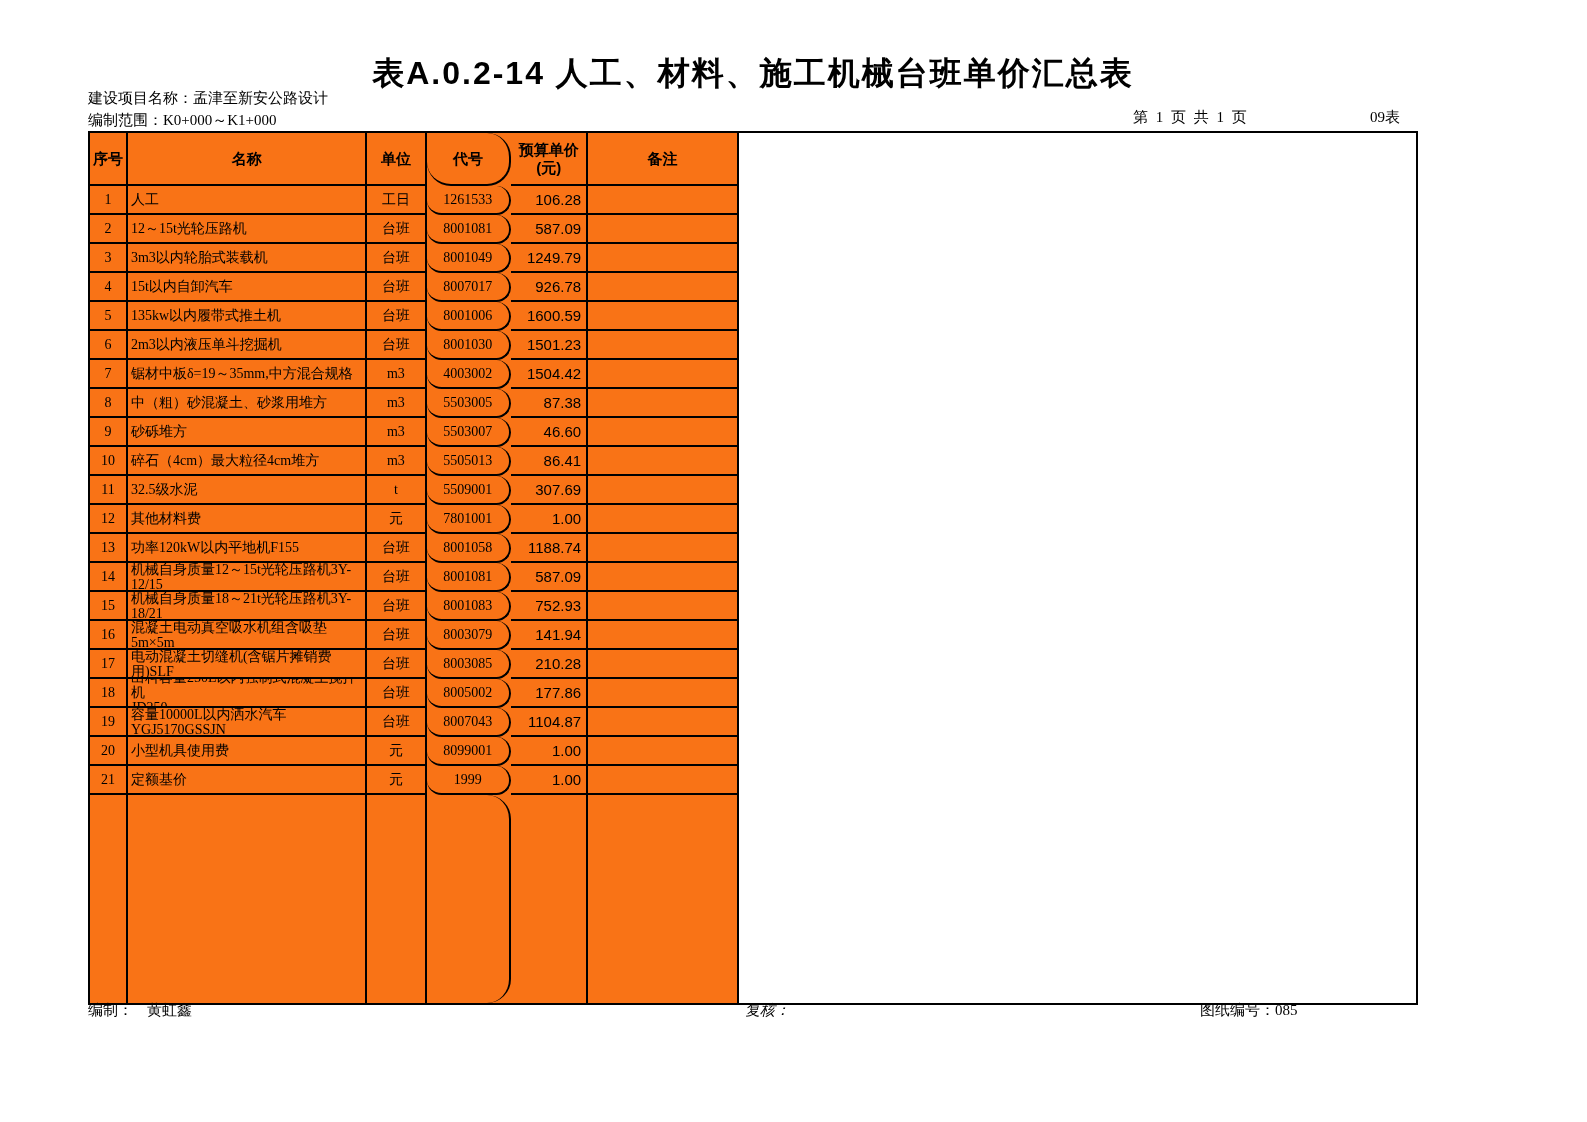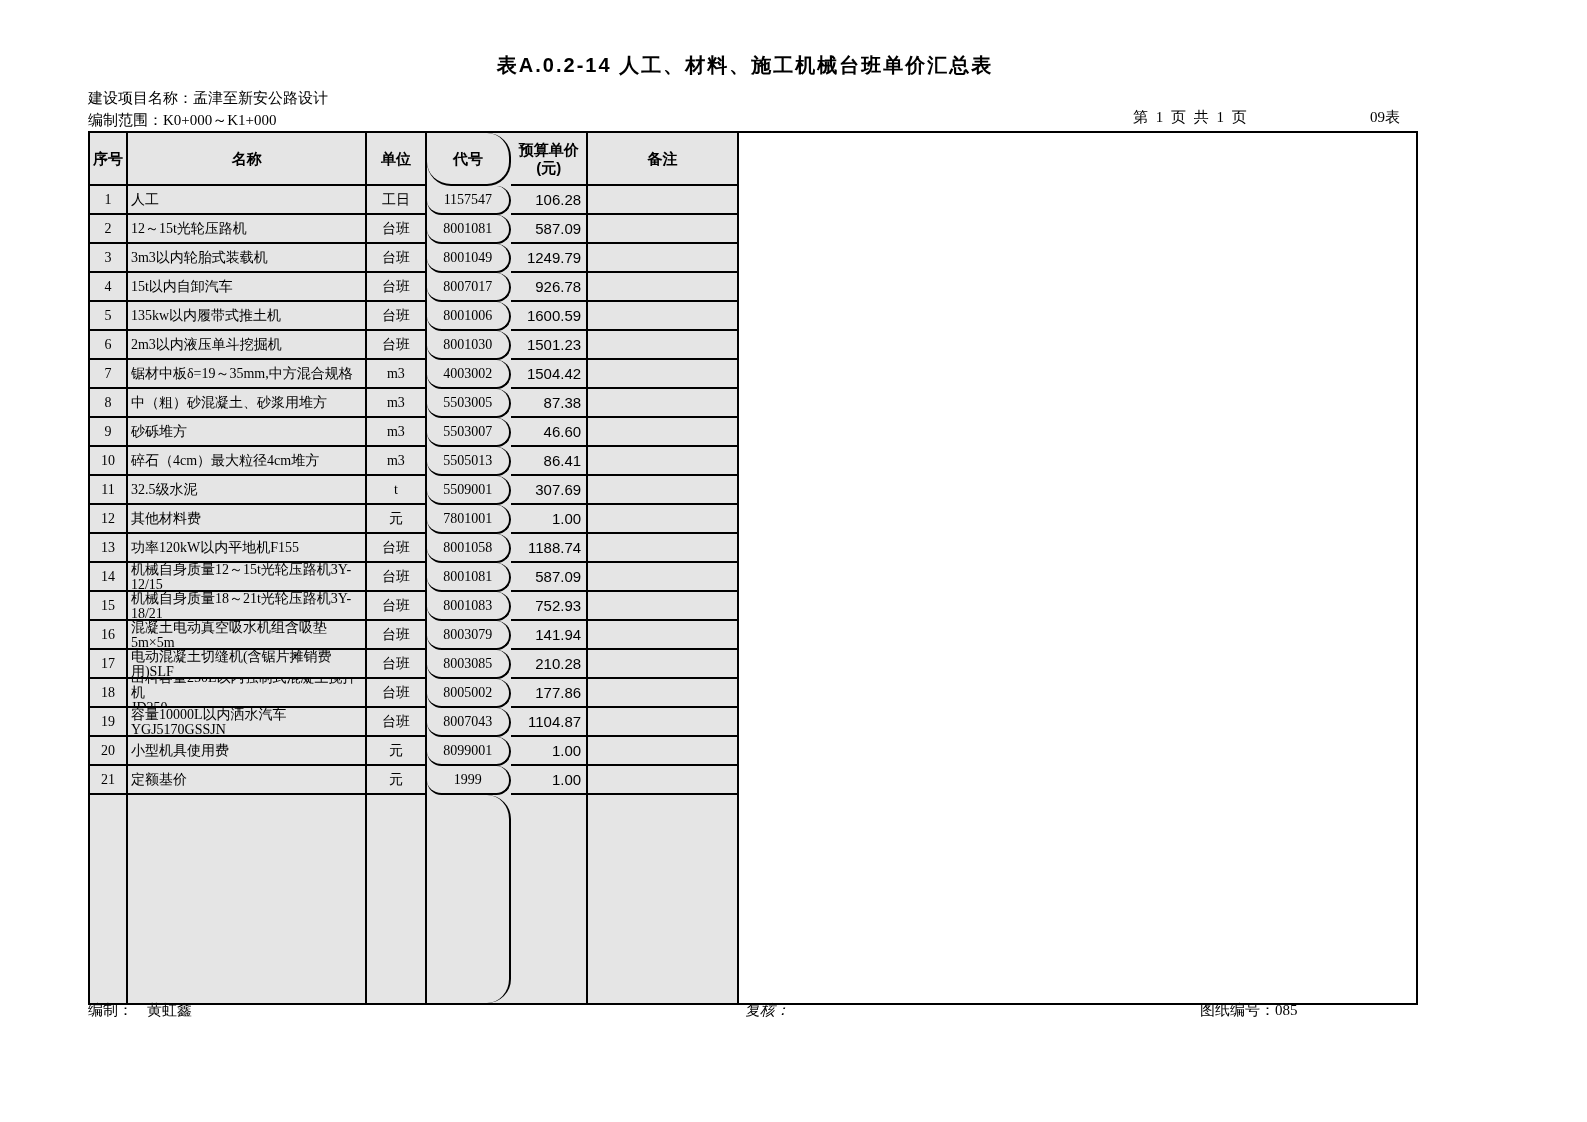--- a/index.html
+++ b/index.html
@@ -3,32 +3,32 @@
 <meta charset="utf-8">
 <style>
   html,body{margin:0;padding:0;background:#fff;}
   body{
     width:1587px;height:1122px;position:relative;overflow:hidden;
     font-family:"Liberation Serif","DejaVu Serif",serif;
     color:#000;
     -webkit-font-smoothing:antialiased;
   }
   .page-title{
-    position:absolute;left:80px;top:52px;width:1330px;
-    text-align:center;font-size:20px;font-weight:bold;letter-spacing:2px;
+    position:absolute;left:88px;top:52px;width:1330px;
+    text-align:center;font-size:32px;font-weight:bold;letter-spacing:2px;
     font-family:"Liberation Sans","DejaVu Sans",sans-serif;
   }
   .meta-project{position:absolute;left:88px;top:89px;font-size:15px;}
   .meta-scope{position:absolute;left:88px;top:111px;font-size:15px;}
   .meta-pageinfo{position:absolute;left:1133px;top:108px;font-size:15px;letter-spacing:2px;}
   .meta-formno{position:absolute;left:1370px;top:108px;font-size:15px;}
 
   .ptable{
     position:absolute;left:88px;top:131px;width:1330px;height:874px;
-    border:2px solid #000;box-sizing:border-box;background:#e5e5e5;
+    border:2px solid #000;box-sizing:border-box;background:#f97316;
   }
   .rows-col{width:649px;height:100%;display:flex;flex-direction:column;}
   .trow{display:flex;flex:0 0 auto;}
   .trow.header{height:53px;}
   .trow.data{height:29px;}
   .trow.filler{flex:1 1 auto;}
   .cell{
     box-sizing:border-box;border-right:2px solid #000;border-bottom:2px solid #000;
     display:flex;align-items:center;overflow:hidden;font-size:14px;line-height:15px;
   }
@@ -72,21 +72,21 @@
       <div class="cell c3">代号</div>
       <div class="cell c4">预算单价
 (元)</div>
       <div class="cell c5">备注</div>
     </div>
 
   <div class="trow data">
     <div class="cell c0">1</div>
     <div class="cell c1">人工</div>
     <div class="cell c2">工日</div>
-    <div class="cell c3">1157547</div>
+    <div class="cell c3">1261533</div>
     <div class="cell c4">106.28</div>
     <div class="cell c5"></div>
   </div>
 
   <div class="trow data">
     <div class="cell c0">2</div>
     <div class="cell c1">12～15t光轮压路机</div>
     <div class="cell c2">台班</div>
     <div class="cell c3">8001081</div>
     <div class="cell c4">587.09</div>

